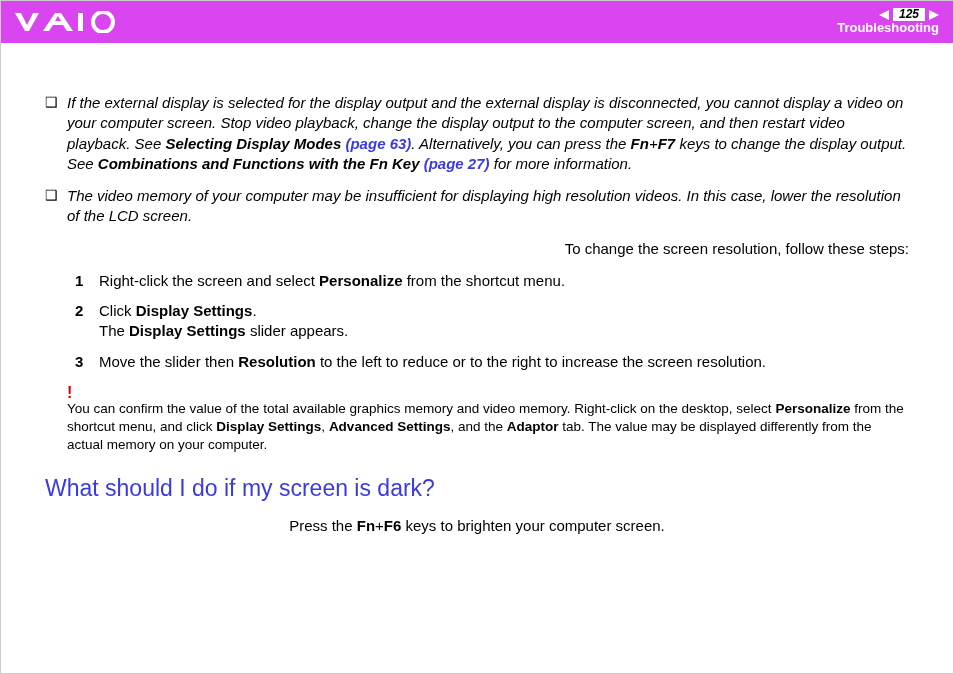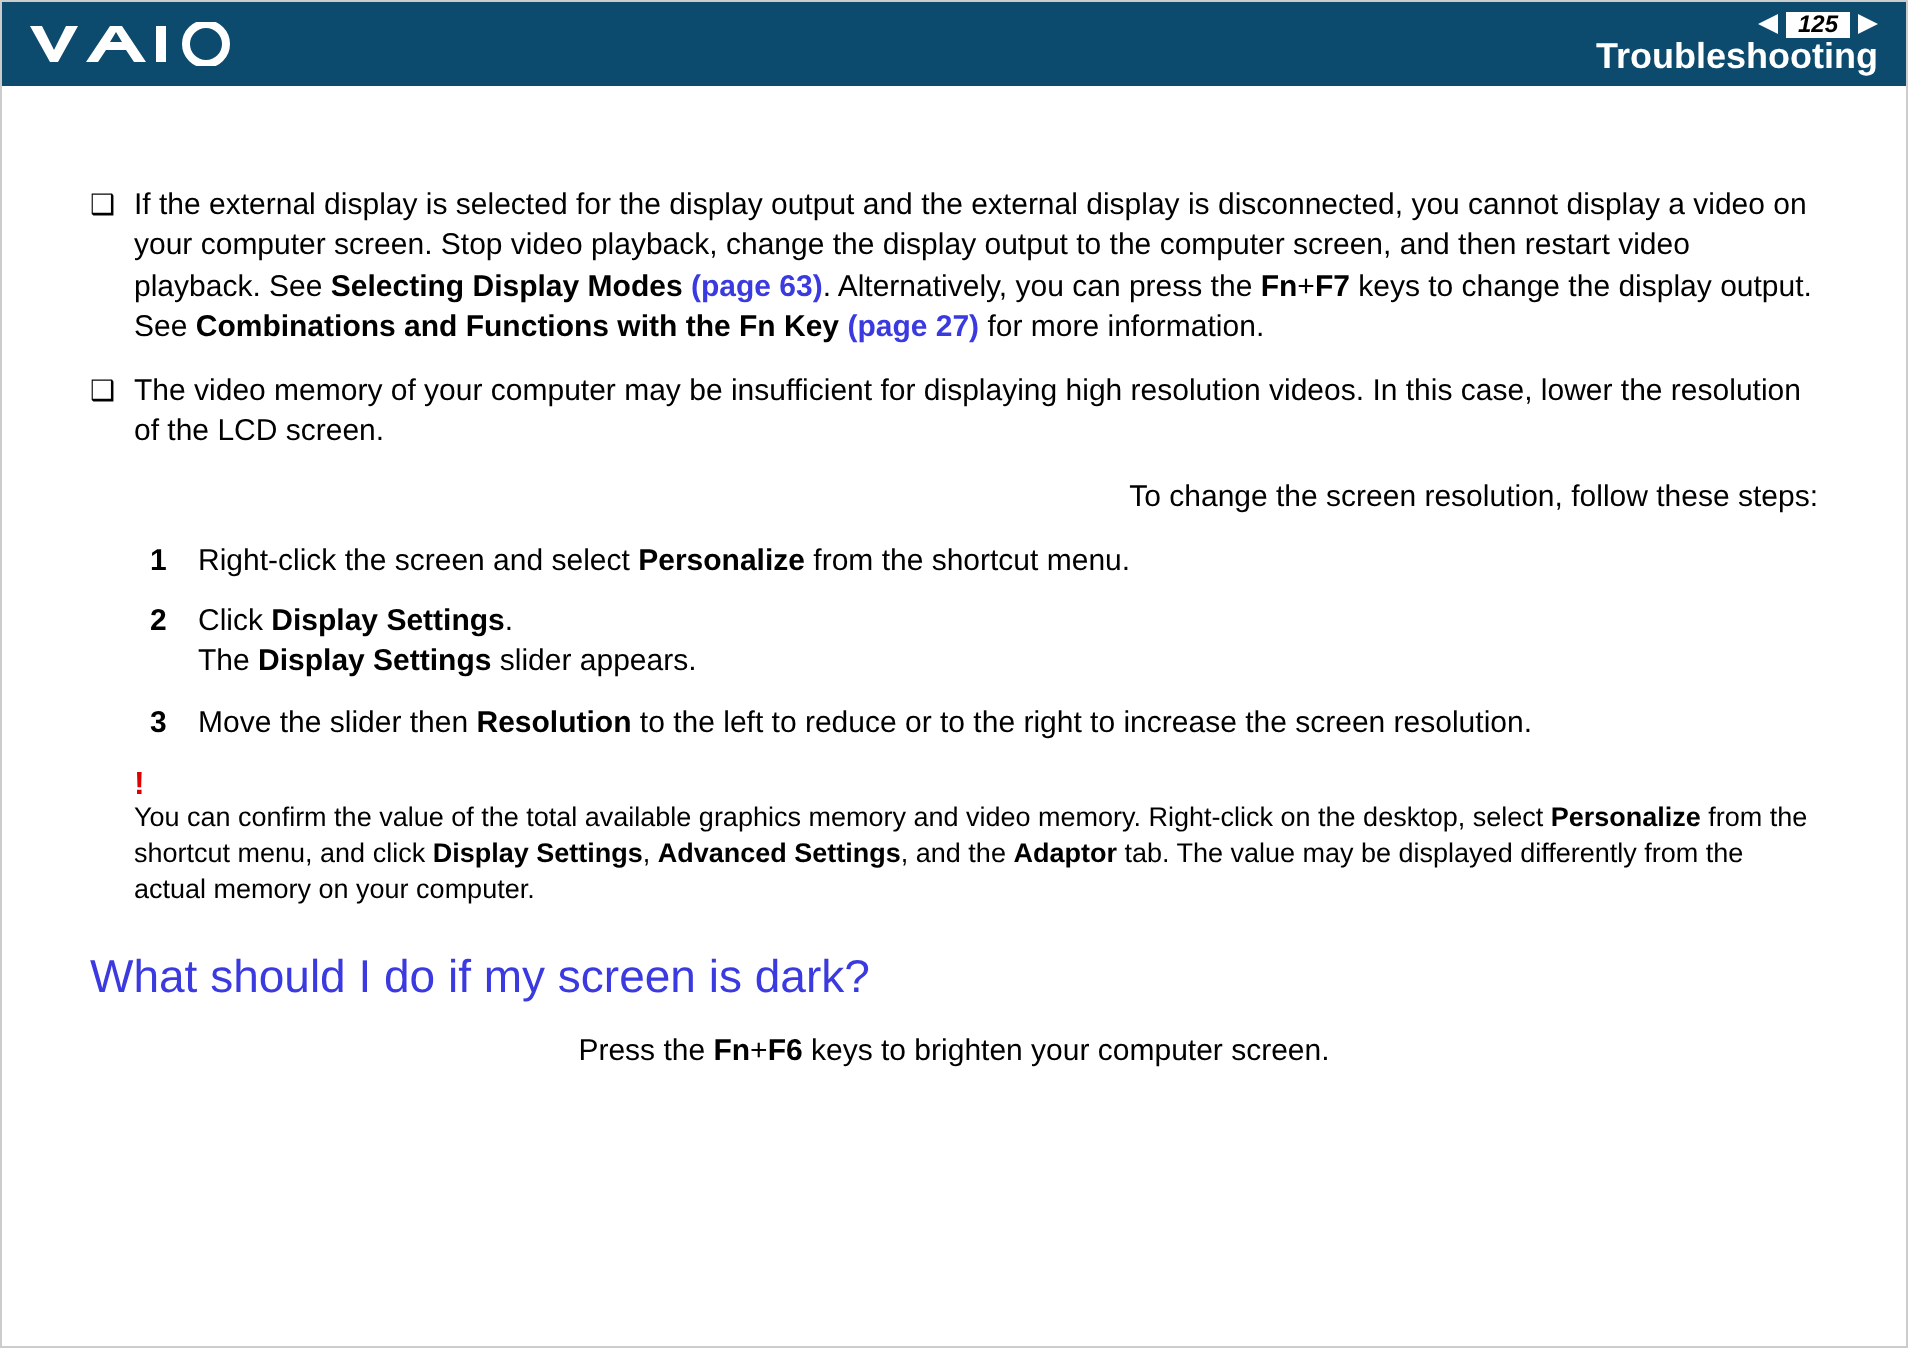--- a/index.html
+++ b/index.html
@@ -5,21 +5,21 @@
   * { box-sizing: border-box; margin: 0; padding: 0; }
   body {
     width: 954px;
     height: 674px;
     background: #fff;
     font-family: Arial, Helvetica, sans-serif;
     border: 1px solid #ccc;
     overflow: hidden;
   }
   .header {
-    background: #0c4a6e;
+    background: #d946ef;
     color: #fff;
     height: 42px;
     display: flex;
     align-items: center;
     justify-content: space-between;
     padding: 0 14px;
   }
   .logo svg { display: block; }
   .header-right {
     text-align: right;
@@ -43,21 +43,21 @@
   }
   .tri-left { border-right: 10px solid #fff; }
   .tri-right { border-left: 10px solid #fff; }
   .page-num {
     background: #fff;
     color: #000;
     padding: 0 6px;
     font-size: 12px;
   }
   .section-name {
-    font-size: 18px;
+    font-size: 13px;
     font-weight: bold;
     text-align: center;
   }
   .content {
     padding: 50px 44px 20px 44px;
   }
   .q-title {
     color: #3a3ae0;
     font-size: 23px;
     font-weight: normal;
@@ -67,21 +67,21 @@
     display: flex;
     margin-bottom: 12px;
     font-size: 15px;
     line-height: 1.35;
   }
   .bullet-mark {
     width: 22px;
     flex-shrink: 0;
     font-size: 14px;
   }
-  .bullet-body { flex: 1; }
+  .bullet-body { flex: 1; font-style: italic; }
   .link-ref { color: #3a3ae0; font-weight: bold; }
   .bold { font-weight: bold; }
   .indent {
     margin-left: 22px;
     font-size: 15px;
     line-height: 1.35;
     margin-bottom: 12px;
     text-align: right;
   }
   .step {

